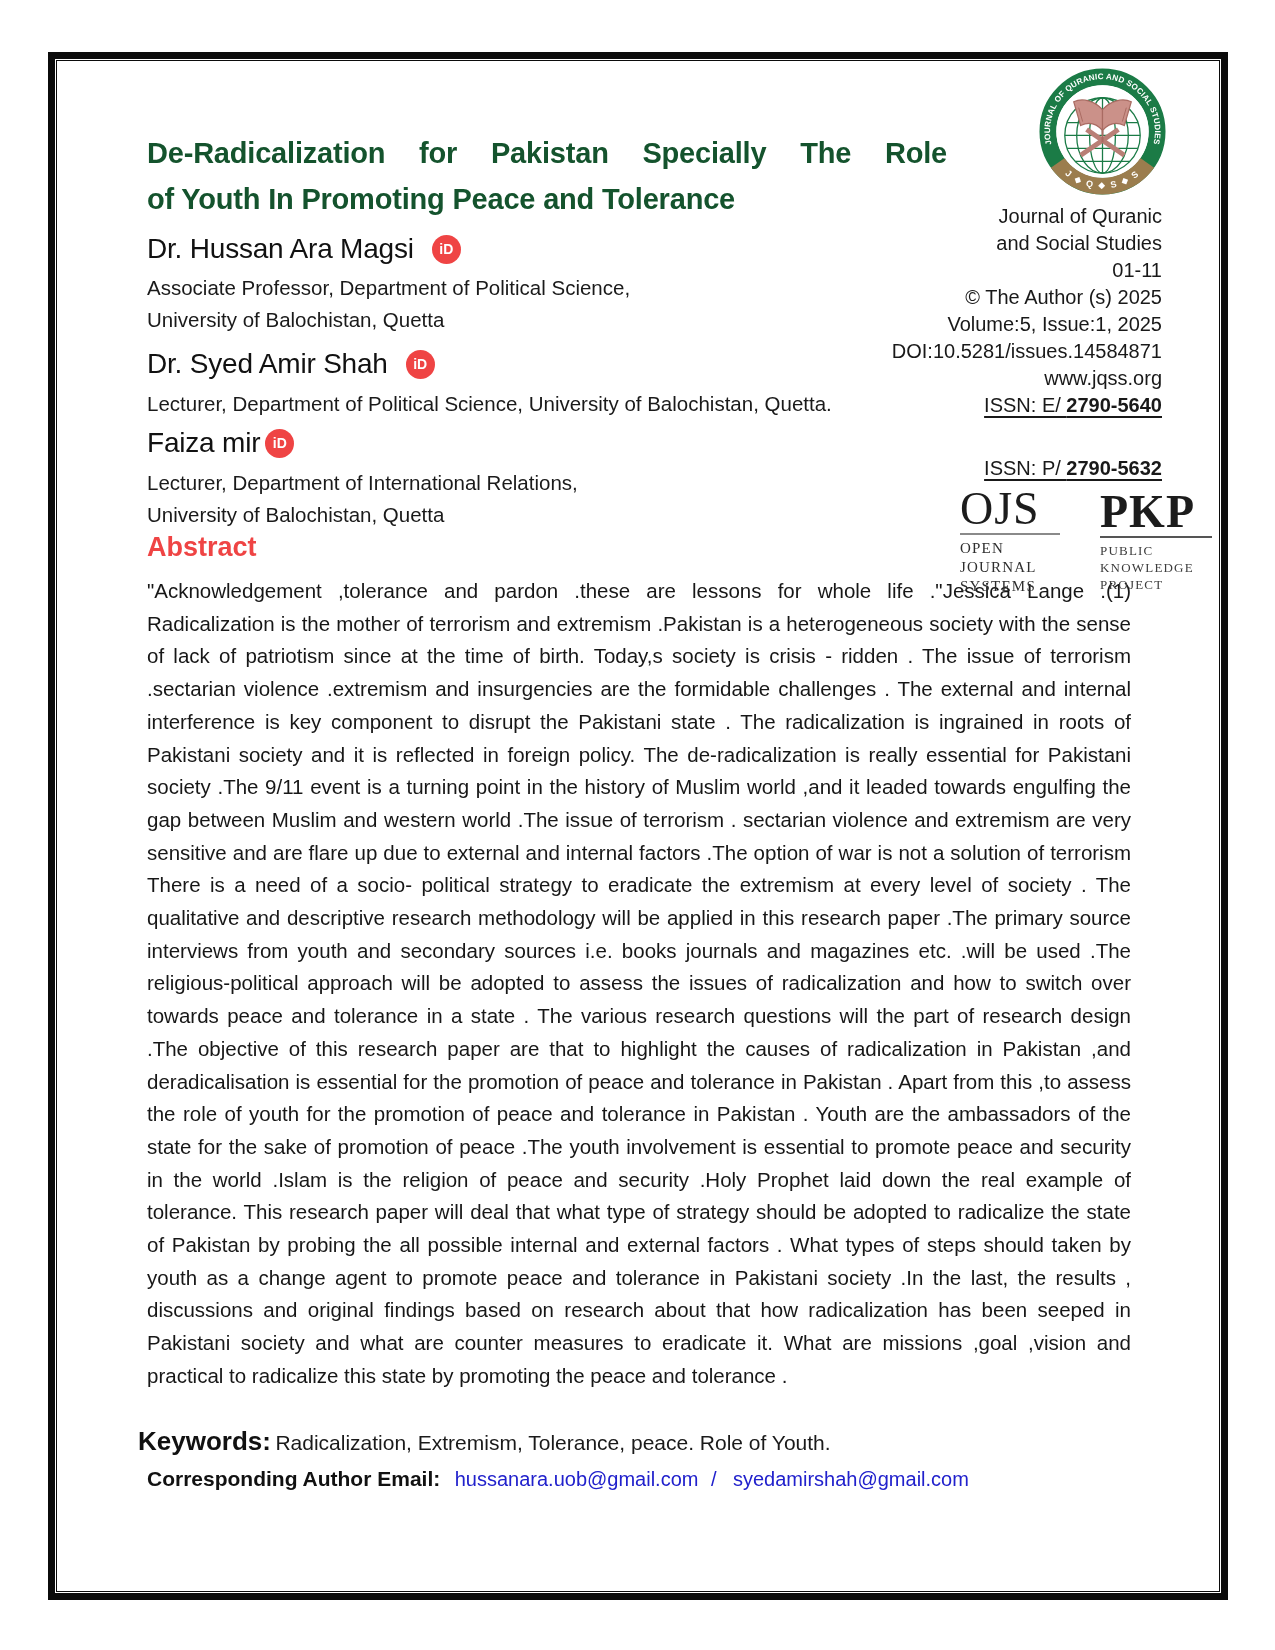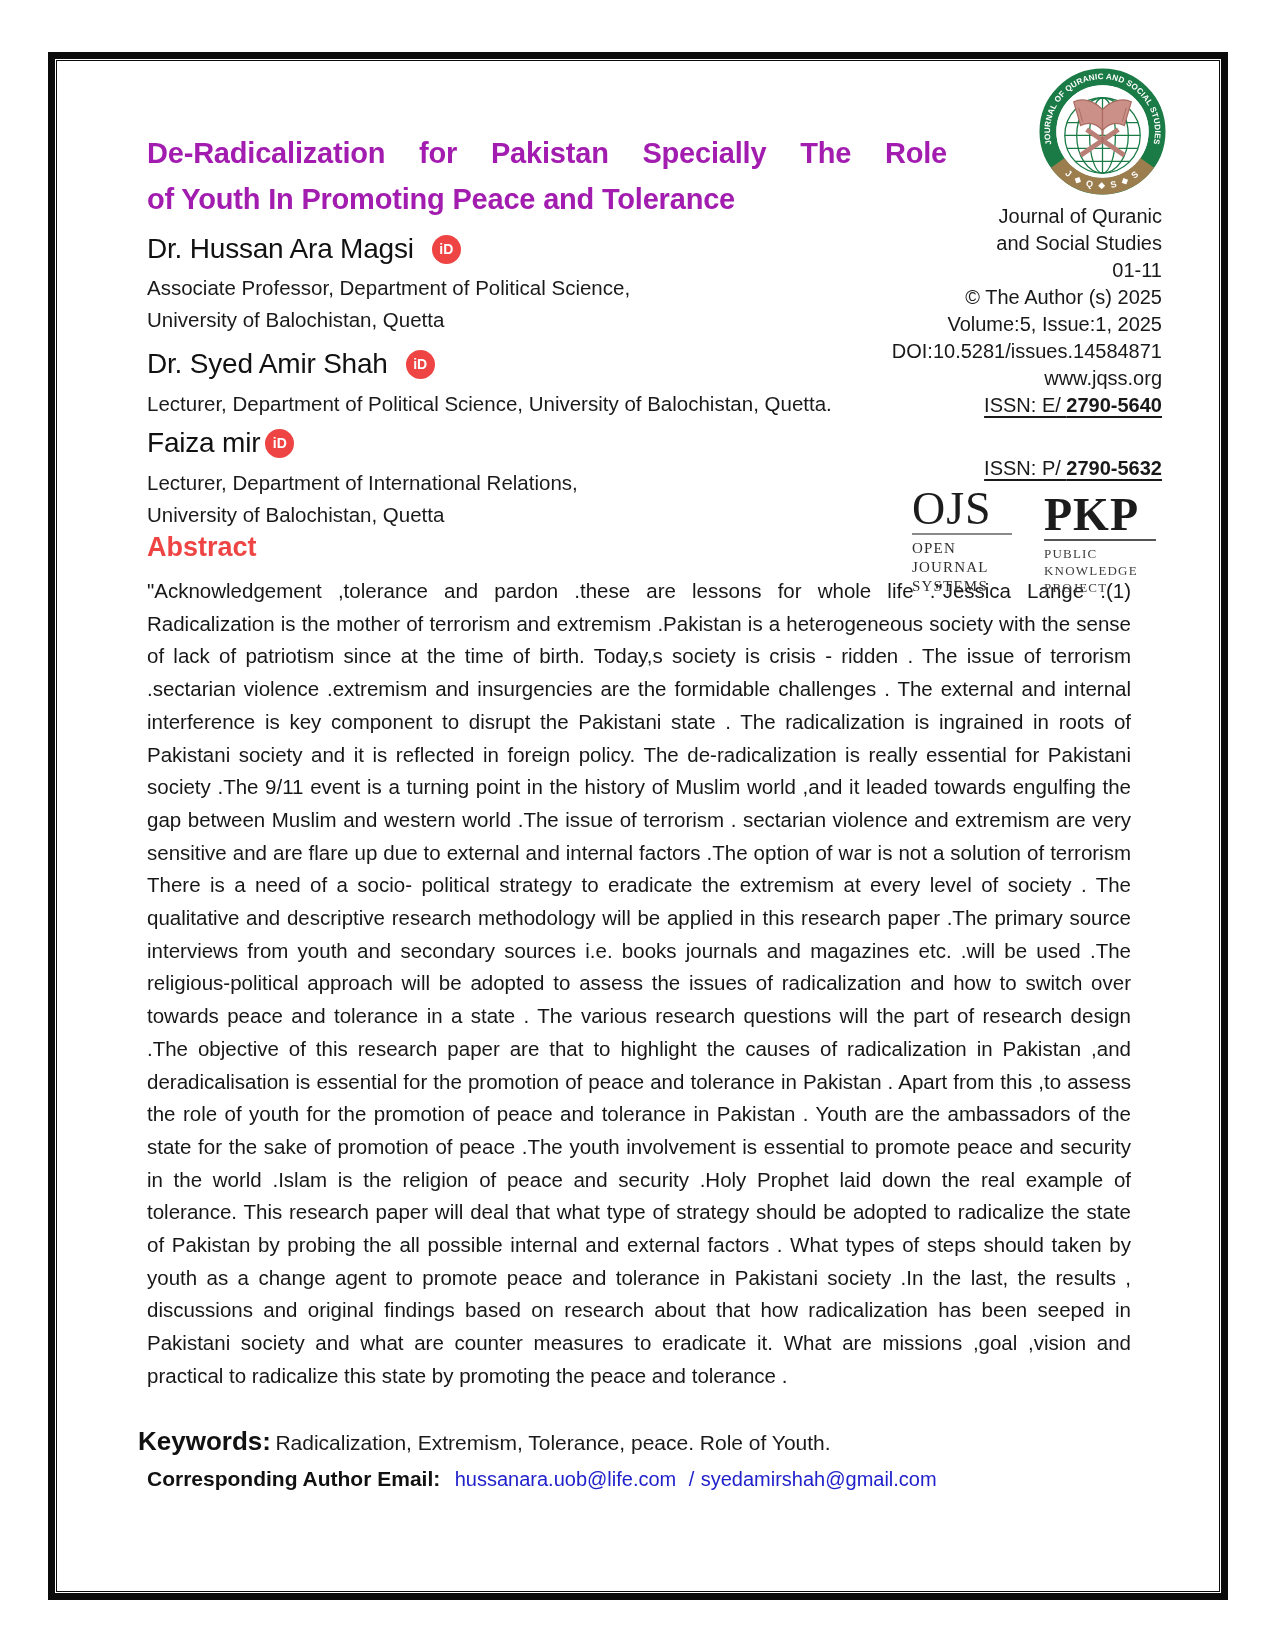--- a/index.html
+++ b/index.html
@@ -4,21 +4,21 @@
 <style>
   html,body{margin:0;padding:0;background:#fff;}
   #page{position:relative;width:1275px;height:1650px;background:#fff;overflow:hidden;
         font-family:"Liberation Sans","DejaVu Sans",sans-serif;color:#151515;}
   .frame{position:absolute;left:48px;top:52px;width:1180px;height:1548px;
          border:7px solid #0b0b0b;box-sizing:border-box;}
   .frame-inner{position:absolute;inset:1px;border:1px solid #0b0b0b;}
 
   
   .title{position:absolute;left:147px;top:130px;width:800px;font-size:29px;
-         font-weight:700;line-height:46px;letter-spacing:-0.2px;color:#a21caf;}
+         font-weight:700;line-height:46px;letter-spacing:-0.2px;color:#14532d;}
   .title .l1{text-align:justify;text-align-last:justify;}
   .author-row{position:absolute;left:147px;display:flex;align-items:center;}
   .author-name{font-size:28px;font-weight:400;color:#111;letter-spacing:-0.2px;}
   .orcid{width:29px;height:29px;border-radius:50%;background:#ef4444;color:#fff;
          display:inline-flex;align-items:center;justify-content:center;
          font-size:14px;font-weight:700;flex:0 0 auto;}
   .gap-wide{margin-left:18px;} .gap-tight{margin-left:5px;}
   .affil{position:absolute;left:147px;font-size:20.5px;line-height:32px;color:#1a1a1a;width:900px;}
   .abs-head{position:absolute;left:147px;top:532px;font-size:27px;font-weight:700;color:#ef4444;}
   .abs-body{position:absolute;left:147px;top:575px;width:984px;font-size:20.5px;
@@ -31,21 +31,21 @@
   .email-link{font-size:20px;color:#2121cc;text-decoration:none;margin-left:10px;}
   .email-sep{font-size:20px;color:#2121cc;margin-left:8px;}
 
   
   .seal{position:absolute;left:1037px;top:66px;}
   .journal-info{position:absolute;left:830px;top:203px;width:332px;text-align:right;
                 font-size:20px;line-height:27px;color:#191919;}
   .issn{text-decoration:underline;text-underline-offset:4px;text-decoration-thickness:1.5px;}
   .issn b{font-weight:700;}
   .issn-p{margin-top:36px;}
-  .logos{position:absolute;left:912px;top:487px;display:flex;gap:32px;align-items:flex-end;}
+  .logos{position:absolute;left:960px;top:487px;display:flex;gap:40px;align-items:center;}
   .logoblock{display:flex;flex-direction:column;}
   .acronym{font-family:"Liberation Serif","DejaVu Serif",serif;font-size:46px;
            line-height:44px;color:#1c1c1c;letter-spacing:1px;}
   .acr-bold{font-weight:700;}
   .logo-rule{border-top:2px solid #8a8a8a;margin:2px 0 4px 0;}
   .logo-small{font-family:"Liberation Serif","DejaVu Serif",serif;color:#2e2e2e;}
   .ojs-small{font-size:15px;line-height:19px;letter-spacing:1.2px;}
   .pkp-small{font-size:13px;line-height:17px;letter-spacing:1.2px;color:#3c3c3c;}
 </style>
 </head>
@@ -96,23 +96,23 @@
   <div class="abs-head">Abstract</div>
   <div class="abs-body">"Acknowledgement ,tolerance and pardon .these are lessons for whole life ."Jessica Lange .(1) Radicalization is the mother of terrorism and extremism .Pakistan is a heterogeneous society with the sense of lack of patriotism since at the time of birth. Today,s society is crisis - ridden . The issue of terrorism .sectarian violence .extremism and insurgencies are the formidable challenges . The external and internal interference is key component to disrupt the Pakistani state . The radicalization is ingrained in roots of Pakistani society and it is reflected in foreign policy. The de-radicalization is really essential for Pakistani society .The 9/11 event is a turning point in the history of Muslim world ,and it leaded towards engulfing the gap between Muslim and western world .The issue of terrorism . sectarian violence and extremism are very sensitive and are flare up due to external and internal factors .The option of war is not a solution of terrorism There is a need of a socio- political strategy to eradicate the extremism at every level of society .  The qualitative and descriptive research methodology will be applied in this research paper .The primary source interviews from youth and secondary sources i.e. books journals and magazines etc. .will be used .The religious-political approach will be adopted to assess the issues of radicalization and how to switch over towards peace and tolerance in a state . The various research questions will the part of research design .The objective of this research paper are that to highlight the causes of radicalization in Pakistan ,and deradicalisation is essential for the promotion of peace and tolerance in Pakistan .  Apart from this ,to assess the role of youth for the promotion of peace and tolerance in Pakistan . Youth are the ambassadors of the state for the sake of promotion of peace .The youth involvement is essential to promote peace and security in the world .Islam is the religion of peace and security .Holy Prophet laid down the real example of tolerance. This research paper will deal that what type of strategy should be adopted to radicalize the state of Pakistan by probing the all possible internal and external factors . What types of steps should taken by youth as a change agent to promote peace and tolerance in Pakistani society .In the last, the results , discussions and original findings based on research about that how radicalization has been seeped in Pakistani society and what are counter measures to eradicate it. What are missions ,goal ,vision and practical to radicalize this state by promoting the peace and tolerance .</div>
 
   <div class="kw-line">
     <span class="kw-label">Keywords:</span>
     <span class="kw-text">Radicalization, Extremism, Tolerance, peace. Role of Youth.</span>
   </div>
 
   <div class="email-line">
     <span class="email-label">Corresponding Author Email:</span>
-    <a class="email-link" href="#">hussanara.uob@life.com</a>
+    <a class="email-link" href="#">hussanara.uob@gmail.com</a>
     <span class="email-sep">/</span>
-    <a class="email-link" style="margin-left:2px;" href="#">syedamirshah@gmail.com</a>
+    <a class="email-link" style="margin-left:12px;" href="#">syedamirshah@gmail.com</a>
   </div>
 
   <div class="seal">
     <svg width="131" height="131" viewBox="0 0 132 132">
       <defs>
         <path id="arcTop" d="M 16.15 89.24 A 55 55 0 1 1 115.85 89.24" fill="none"></path>
         <path id="arcBottom" d="M 20.95 97.55 A 55 55 0 0 0 111.05 97.55" fill="none"></path>
         <clipPath id="globeclip">
             <circle cx="66" cy="70" r="38"></circle>
           </clipPath>

